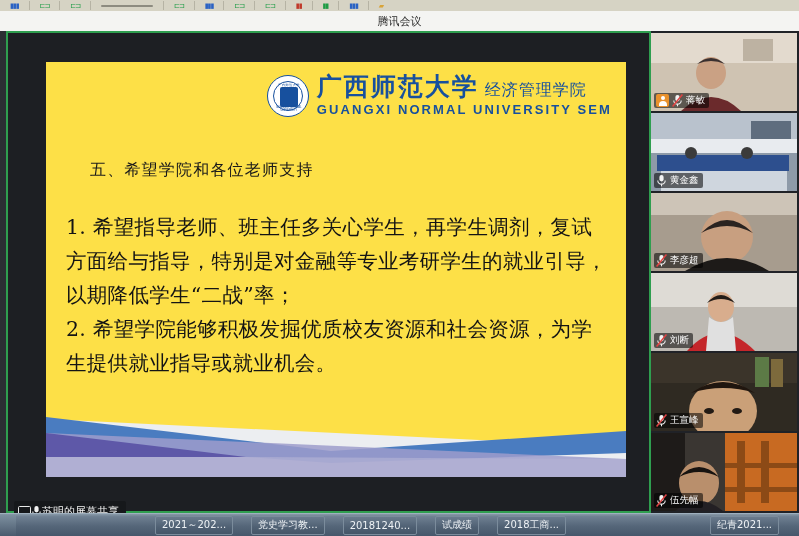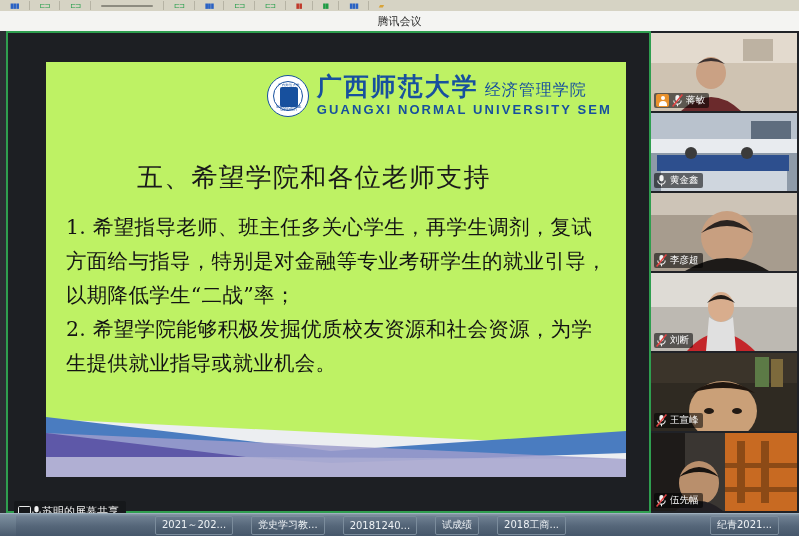--- a/index.html
+++ b/index.html
@@ -57,21 +57,21 @@
   .share-border {
     position: absolute; left: 0; top: 0; right: 0; bottom: 0;
     border: 2px solid #2f9e4f;
     pointer-events: none;
   }
 
   
   .slide {
     position: absolute; left: 40px; top: 31px;
     width: 580px; height: 415px;
-    background: #bef264;
+    background: #fde047;
     overflow: hidden;
   }
   .slide-inner { position: relative; width: 100%; height: 100%; }
 
   
   .logo-row {
     position: absolute; right: 14px; top: 12px;
     display: flex; align-items: center; gap: 8px;
   }
   .crest {
@@ -113,23 +113,22 @@
   }
   .logo-en {
     font-size: 13px; font-weight: bold; color: #17509e;
     letter-spacing: 2.1px; margin-top: 1px; text-align: left;
     font-family: "Liberation Sans", sans-serif;
   }
 
   
   .slide-title {
     position: absolute; left: 44px; top: 98px;
-    font-size: 26px; color: #1a1a1a; letter-spacing: 1.2px;
+    font-size: 16px; color: #1a1a1a; letter-spacing: 1.2px;
     font-family: "DejaVu Serif", "Liberation Serif", serif;
-    margin-left: 47px;
   }
   .slide-body {
     position: absolute; left: 20px; top: 148px; width: 546px;
     font-size: 20.5px; line-height: 34px; color: #141414;
     letter-spacing: 0.3px;
     font-family: "DejaVu Serif", "Liberation Serif", serif;
   }
   .slide-body p { margin: 0; text-indent: 0; }
 
   

